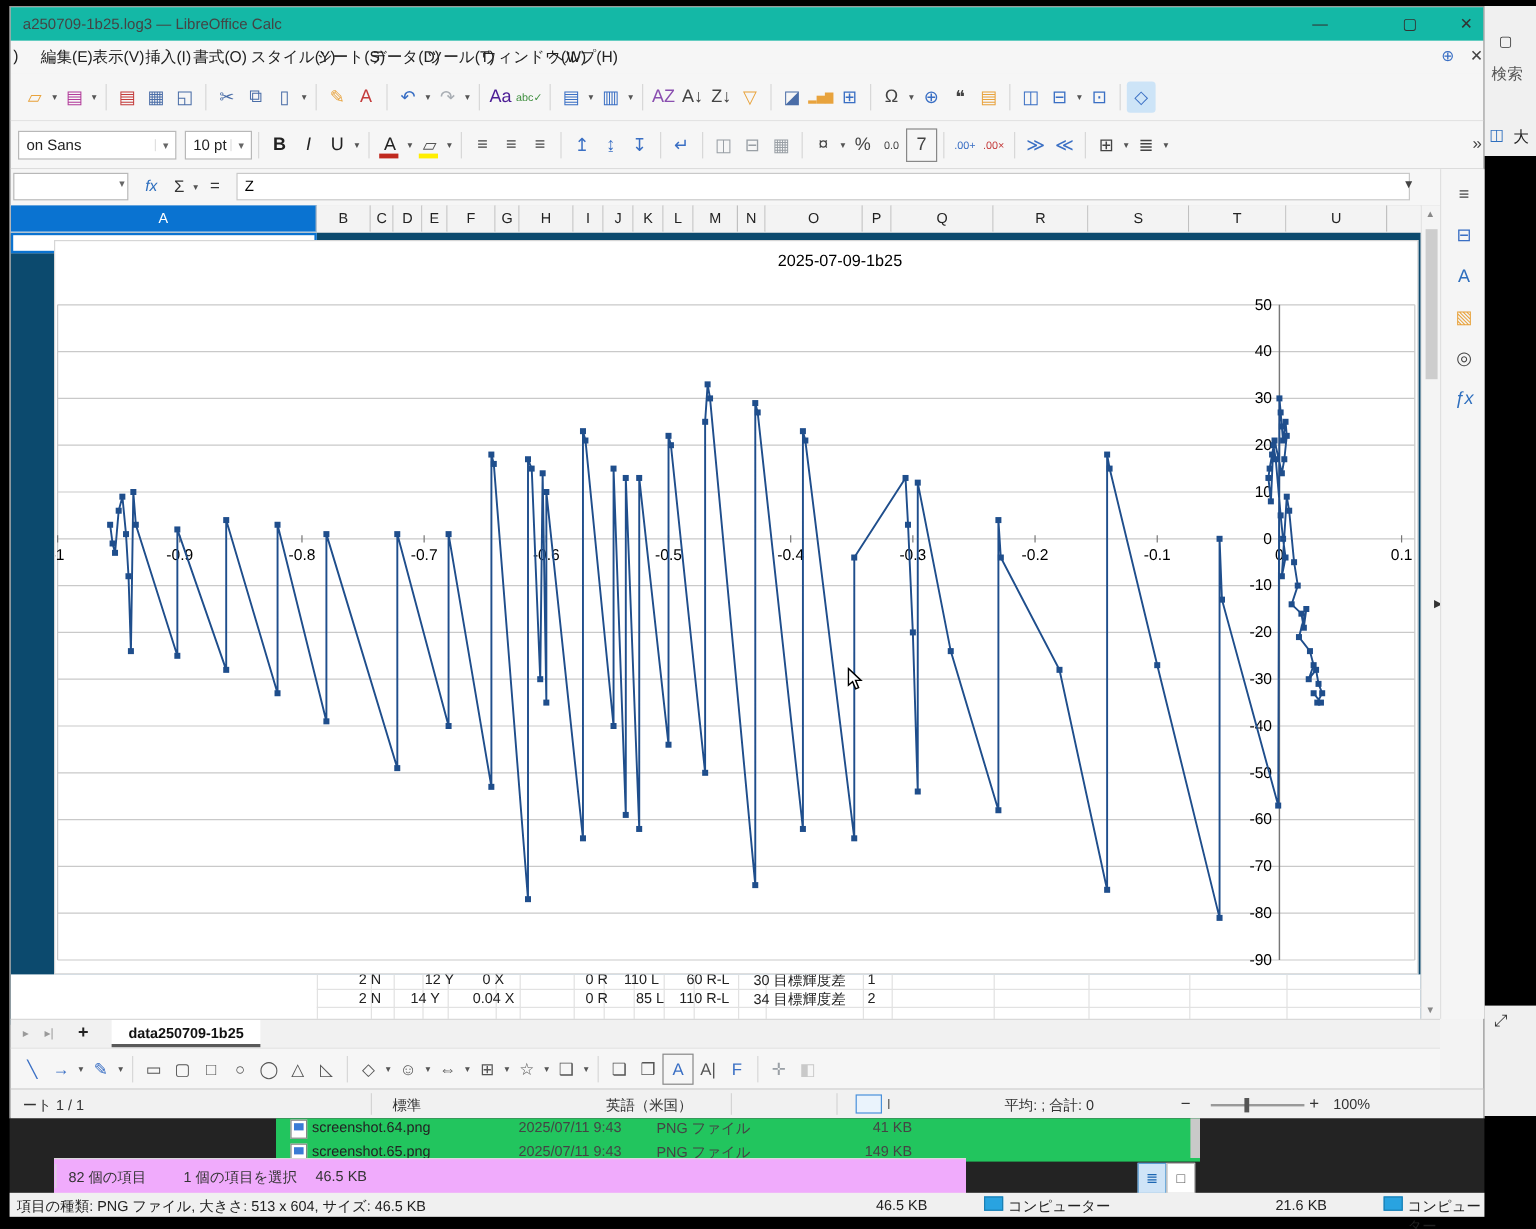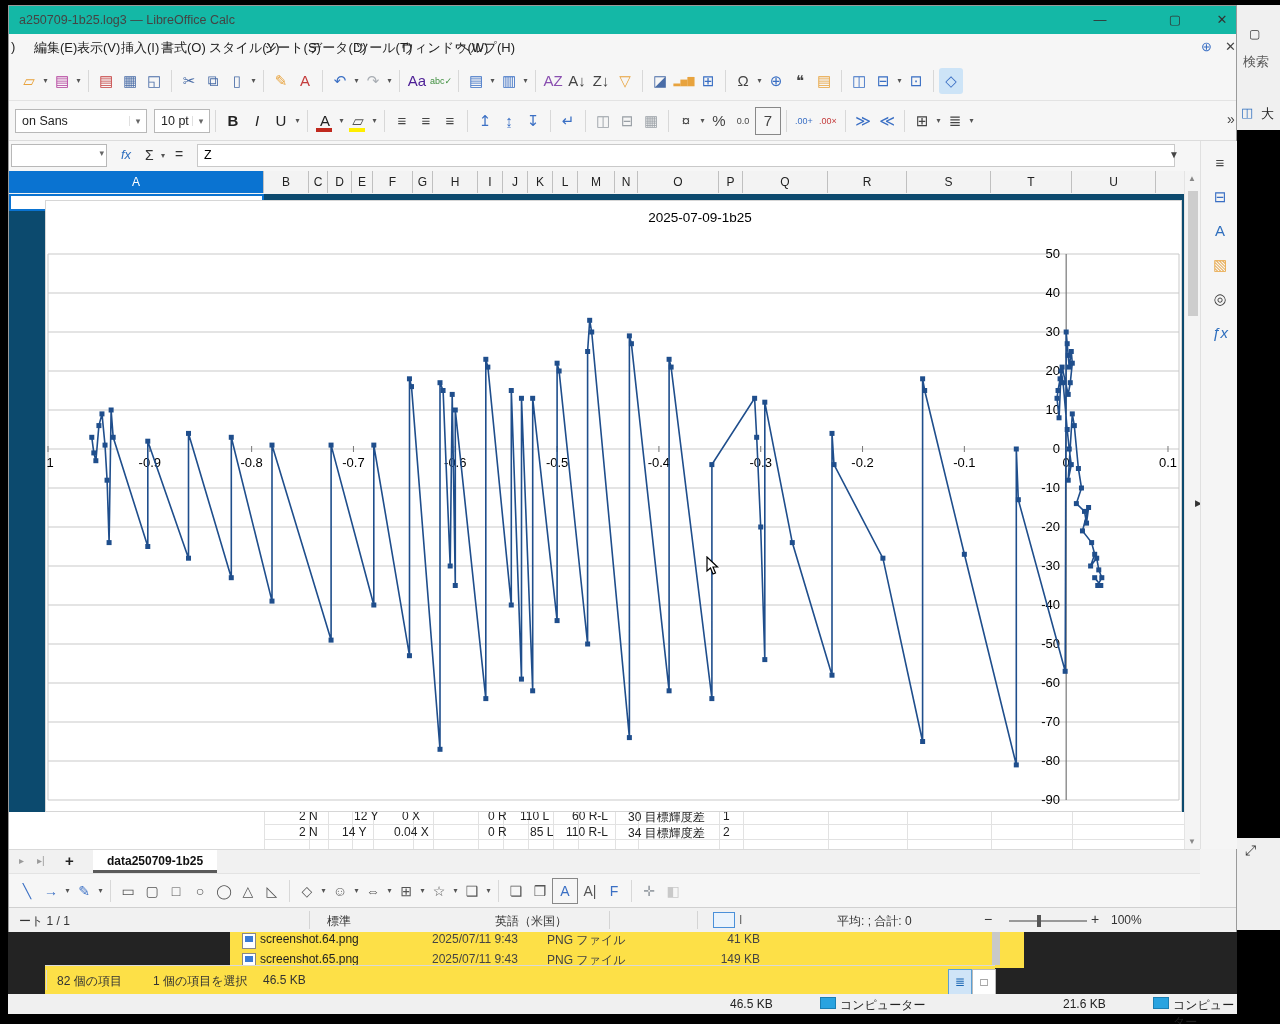--- a/index.html
+++ b/index.html
@@ -66,29 +66,29 @@
   #selmode{left:704px;top:4px;width:20px;height:14px;border:1px solid #4a90d9;background:#eaf3fc;}
   #zoom-track{left:1000px;top:12px;width:78px;height:2px;background:#999;}
   #zoom-thumb{left:1028px;top:7px;width:4px;height:12px;background:#555;}
   
   .frag{background:#f0f0f0;}
   #frag-top{left:1237px;top:5px;width:43px;height:125px;}
   #frag-mid{left:1237px;top:838px;width:43px;height:92px;}
   .fragtxt{color:#555;font-size:13px;}
   
   #bottomzone{left:8px;top:932px;width:1229px;height:82px;background:#232323;}
-  #exp-rows{left:222px;top:0;width:770px;height:36px;background:#fde047;overflow:hidden;padding-left:24px;}
+  #exp-rows{left:222px;top:0;width:770px;height:36px;background:#22c55e;overflow:hidden;}
   .exprow{position:absolute;left:0;width:100%;height:20px;font-size:12px;color:#222;}
   .exprow .fico{position:absolute;left:12px;top:3px;width:12px;height:14px;background:#fff;border:1px solid #888;}
   .exprow .fico i{position:absolute;left:2px;top:2px;width:8px;height:6px;background:#3a7bd5;}
   .exprow .fname{position:absolute;left:30px;top:2px;}
   .exprow .fdate{position:absolute;left:202px;top:2px;color:#444;}
   .exprow .ftype{position:absolute;left:317px;top:2px;color:#444;}
   .exprow .fsize{position:absolute;left:470px;top:2px;width:60px;text-align:right;color:#444;}
-  #exp-status{left:37px;top:33px;width:950px;height:30px;background:#fde047;border-top:1px solid #d9d9d9;box-sizing:border-box;font-size:12px;color:#333;}
+  #exp-status{left:37px;top:33px;width:760px;height:30px;background:#f0abfc;border-top:1px solid #d9d9d9;box-sizing:border-box;font-size:12px;color:#333;}
   #exp-scroll{left:984px;top:0;width:8px;height:33px;background:#c9c9c9;}
   .viewbtn{position:absolute;top:3px;width:22px;height:24px;border:1px solid #bbb;background:#fff;text-align:center;line-height:24px;font-size:12px;color:#555;}
   .viewbtn.sel{background:#cfe4f7;border-color:#5a9fd4;color:#1b66b3;}
   #bottomstrip{left:8px;top:994px;width:1229px;height:20px;background:#f0f0f0;font-size:12px;color:#222;}
   .compico{position:absolute;top:3px;width:14px;height:10px;background:#29a3e0;border:1px solid #1b7fb3;}
   
   #cursor{left:706px;top:556px;width:14px;height:20px;pointer-events:none;}
 </style>
 </head>
 <body>
@@ -540,21 +540,21 @@
         <span class="tsep"></span>
         <span class="dwi" style="color: rgb(154, 160, 166); position: relative;">✛</span>
         <span class="dwi" style="color: rgb(201, 201, 201); position: relative;">◧</span>
       </div>
 
     <div id="statusbar" class="abs">
       <span class="st" style="left:10px;">ート 1 / 1</span>
       <span class="stsep" style="left:300px;"></span>
       <span class="st" style="left:318px;">標準</span>
       <span class="stsep" style="left:600px;"></span>
-      <span class="st" style="left:486px;">英語（米国）</span>
+      <span class="st" style="left:496px;">英語（米国）</span>
       <span class="stsep" style="left:688px;"></span>
       <span id="selmode" class="abs"></span>
       <span class="st" style="left:730px;color:#666;">I</span>
       <span class="st" style="left:828px;">平均: ; 合計: 0</span>
       <span class="st" style="left:975px;font-size:14px;top:3px;">−</span>
       <span id="zoom-track" class="abs"></span>
       <span id="zoom-thumb" class="abs"></span>
       <span class="st" style="left:1082px;font-size:14px;top:3px;">+</span>
       <span class="st" style="left:1102px;">100%</span>
     </div>
@@ -595,20 +595,21 @@
     <div id="exp-status" class="abs">
       <span class="abs" style="left:12px;top:7px;">82 個の項目</span>
       <span class="abs" style="left:1px;top:4px;width:1px;height:20px;background:#d9d9d9;"></span>
       <span class="abs" style="left:108px;top:7px;">1 個の項目を選択</span>
       <span class="abs" style="left:218px;top:7px;">46.5 KB</span>
       <span class="viewbtn sel" style="left:903px;">≣</span>
       <span class="viewbtn" style="left:927px;">□</span>
     </div>
   </div>
   <div id="bottomstrip" class="abs">
+    <span class="abs" style="left:6px;top:3px;">項目の種類: PNG ファイル, 大きさ: 513 x 604, サイズ: 46.5 KB</span>
     <span class="abs" style="left:722px;top:3px;">46.5 KB</span>
     <span class="compico" style="left:812px;"></span>
     <span class="abs" style="left:832px;top:3px;">コンピューター</span>
     <span class="abs" style="left:1055px;top:3px;">21.6 KB</span>
     <span class="compico" style="left:1145px;"></span>
     <span class="abs" style="left:1165px;top:3px;">コンピューター</span>
   </div>
 
   <svg id="cursor" class="abs" viewBox="0 0 14 20">
     <path d="M1,1 L1,15 L4.5,12 L7,18 L9.5,17 L7,11 L11.5,11 Z" fill="#fff" stroke="#000" stroke-width="1.2"></path>

